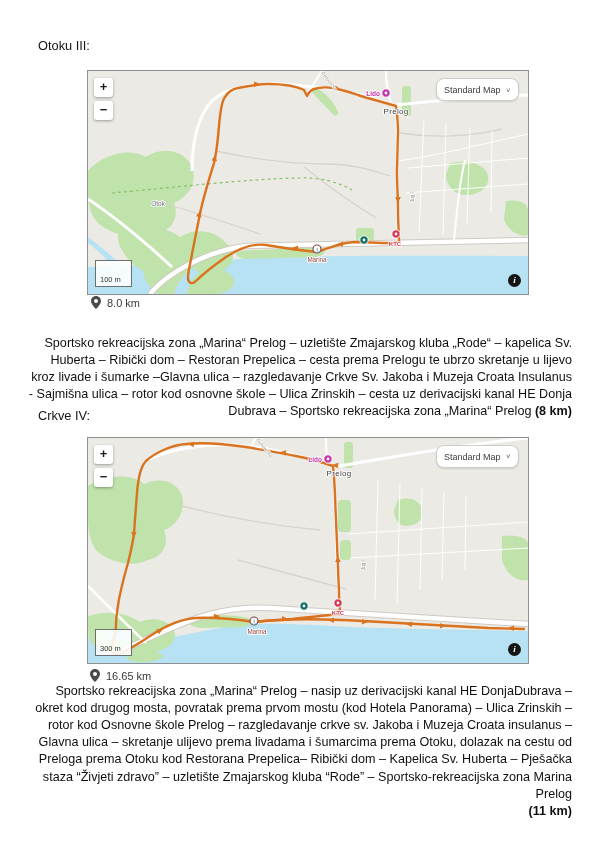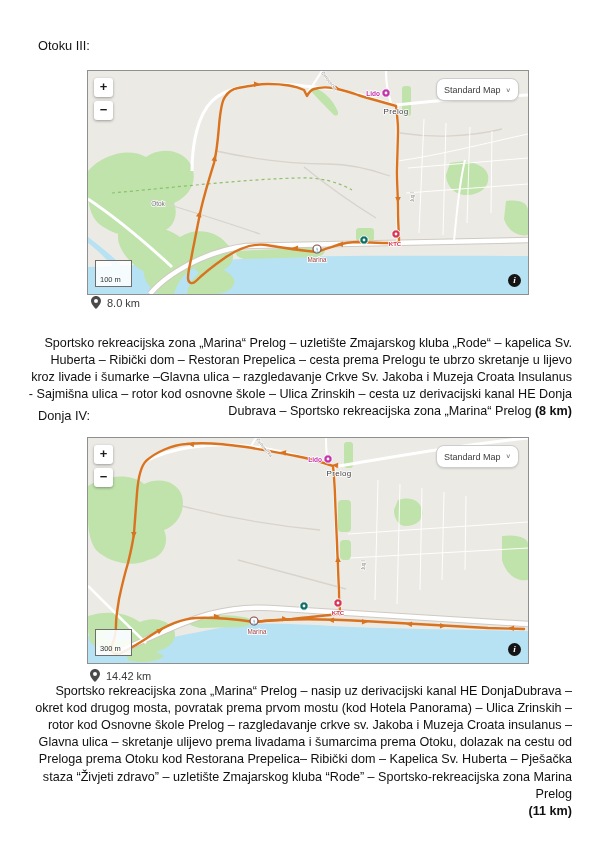--- a/index.html
+++ b/index.html
@@ -156,21 +156,21 @@
 
 <div class="caption" id="cap1">
   <svg width="10" height="13" viewBox="0 0 10 13">
     <path d="M5 0 C2.2 0 0 2.2 0 5 C0 8.5 5 13 5 13 C5 13 10 8.5 10 5 C10 2.2 7.8 0 5 0 Z M5 7 A2 2 0 1 1 5 3 A2 2 0 1 1 5 7 Z" fill="#4a4a4a" fill-rule="evenodd"></path>
   </svg>
   <span>8.0 km</span>
 </div>
 
 <p class="para" id="p1"><span>Sportsko rekreacijska zona „Marina“ Prelog – uzletište Zmajarskog kluba „Rode“ – kapelica Sv. Huberta – Ribički dom – Restoran Prepelica – cesta prema Prelogu te ubrzo skretanje u lijevo kroz livade i šumarke –Glavna ulica – razgledavanje Crkve Sv. Jakoba i Muzeja Croata Insulanus  - Sajmišna ulica – rotor kod osnovne škole – Ulica Zrinskih – cesta uz derivacijski kanal HE Donja Dubrava – Sportsko rekreacijska zona „Marina“ Prelog </span><b>(8 km)</b></p>
 
-<div class="heading" id="h2">Donja IV:</div>
+<div class="heading" id="h2">Crkve IV:</div>
 
 <div class="mapframe" id="map2">
   <svg viewBox="0 0 440 225" preserveAspectRatio="none">
     <rect width="440" height="225" fill="#eceae5"></rect>
     <g fill="#b7e2f3">
       <path d="M0,198 C26,202 52,204 74,201 C100,197 124,190 152,187 C184,184 224,187 264,189 C324,191 384,192 440,193 L440,225 L0,225 Z"></path>
     </g>
     <g fill="#bfe3aa">
       <path d="M0,48 C16,38 42,34 56,46 C72,38 90,44 94,58 C98,74 88,88 76,92 C82,106 74,120 60,122 C44,130 20,124 8,112 C2,104 0,92 0,80 Z"></path>
       <path d="M0,178 C18,172 38,174 52,184 C66,178 80,182 86,192 C90,202 82,210 68,214 C46,220 18,216 4,206 C0,202 0,190 0,184 Z"></path>
@@ -249,16 +249,16 @@
     <span class="chev">∨</span>
   </div>
   <div class="scalebox">300 m</div>
   <div class="infobtn">i</div>
 </div>
 
 <div class="caption" id="cap2">
   <svg width="10" height="13" viewBox="0 0 10 13">
     <path d="M5 0 C2.2 0 0 2.2 0 5 C0 8.5 5 13 5 13 C5 13 10 8.5 10 5 C10 2.2 7.8 0 5 0 Z M5 7 A2 2 0 1 1 5 3 A2 2 0 1 1 5 7 Z" fill="#4a4a4a" fill-rule="evenodd"></path>
   </svg>
-  <span>14.42 km</span>
+  <span>16.65 km</span>
 </div>
 
 <p class="para" id="p2"><span>Sportsko rekreacijska zona „Marina“ Prelog – nasip uz derivacijski kanal HE DonjaDubrava – okret kod drugog mosta, povratak prema prvom mostu (kod Hotela Panorama) – Ulica Zrinskih – rotor kod Osnovne škole Prelog – razgledavanje crkve sv. Jakoba i Muzeja Croata insulanus – Glavna ulica – skretanje ulijevo prema livadama i šumarcima prema Otoku, dolazak na cestu od Preloga prema Otoku kod Restorana Prepelica– Ribički dom – Kapelica Sv. Huberta – Pješačka staza “Živjeti zdravo” – uzletište Zmajarskog kluba “Rode” – Sportsko-rekreacijska zona Marina Prelog</span><b>(11 km)</b></p>
 
 </body></html>

